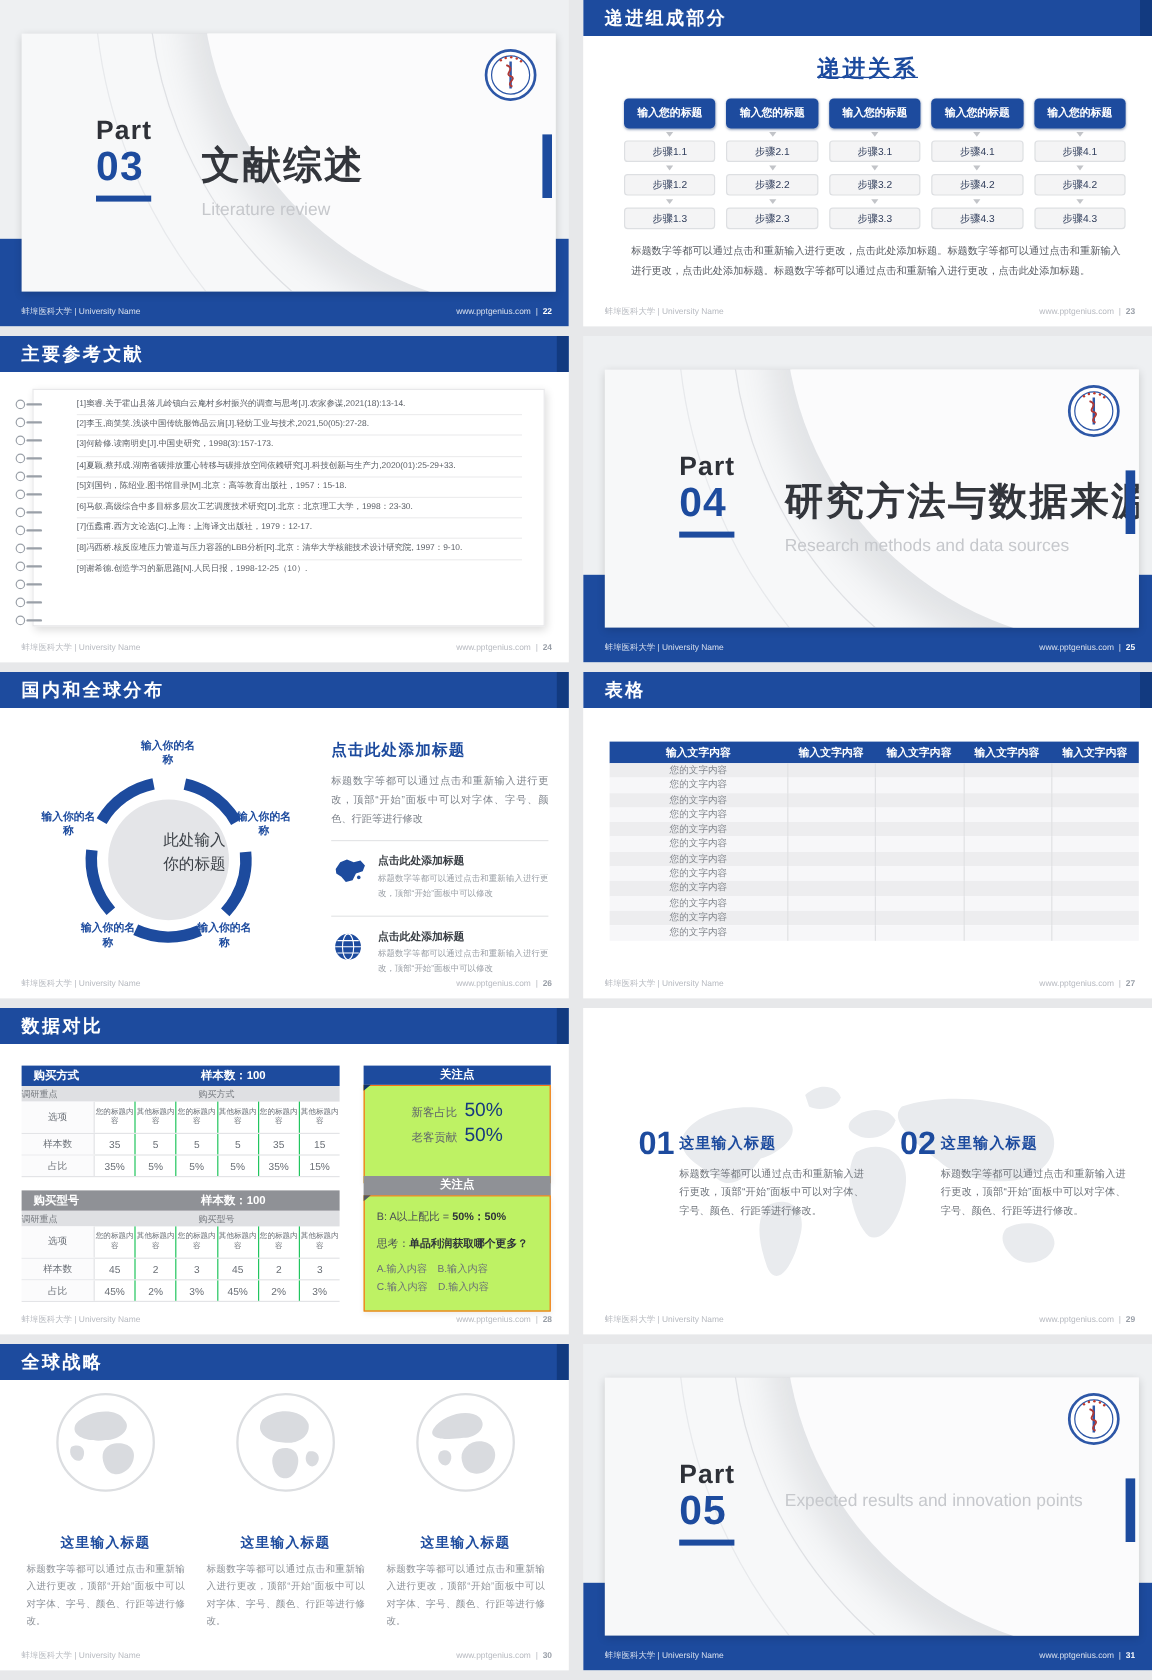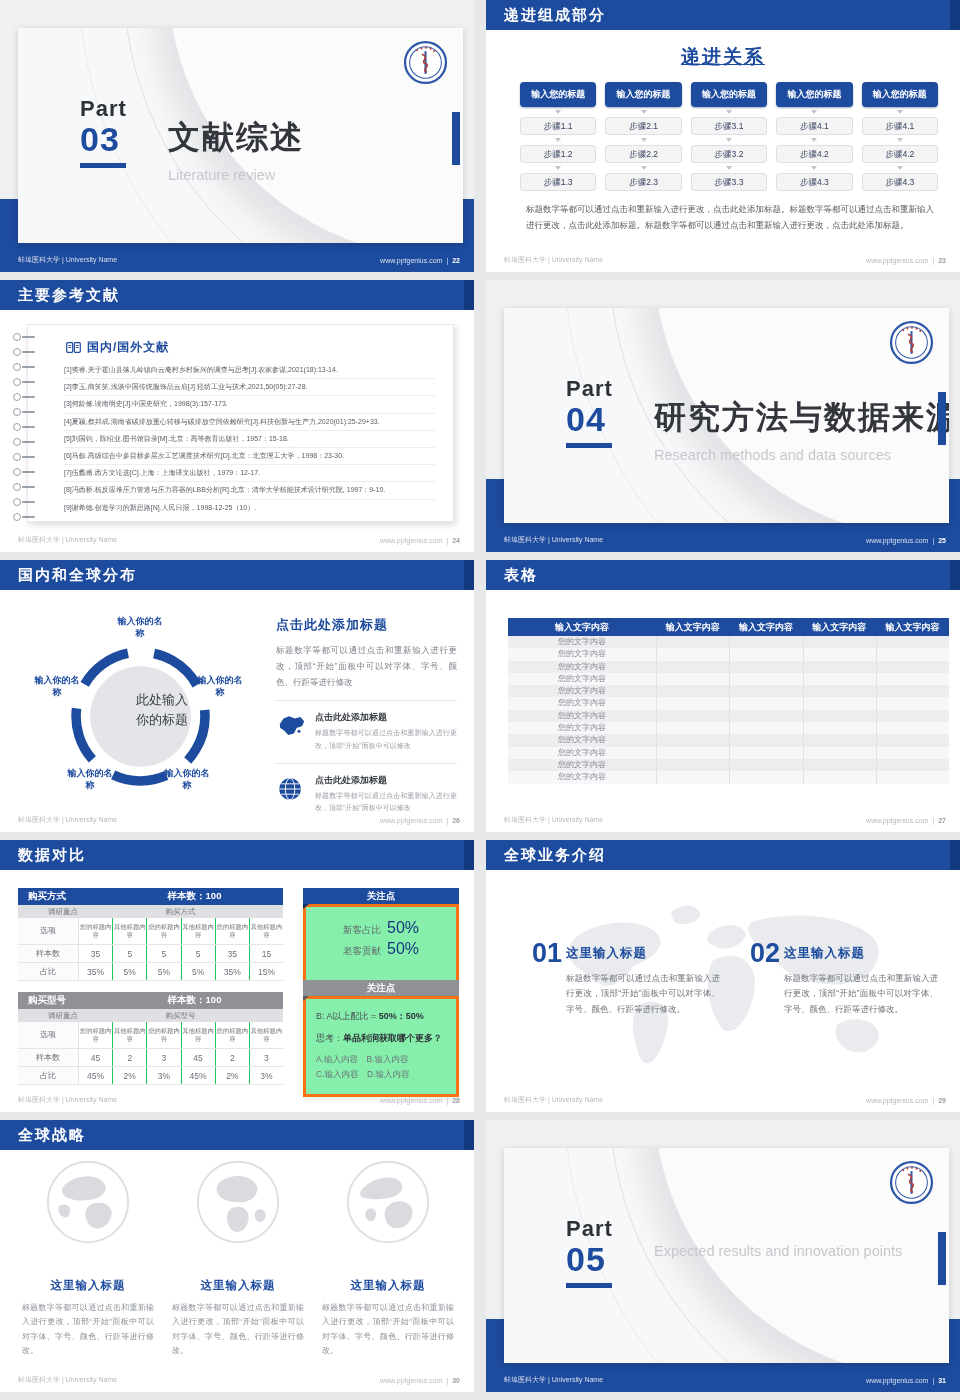--- a/index.html
+++ b/index.html
@@ -82,36 +82,36 @@
   .tc{flex:1;border-left:1px solid #e0e1e4;}
 
   
   .cmp-t{position:absolute;left:18px;width:265px;background:#fff;}
   .cmp-t .head{height:17px;display:flex;color:#fff;font-weight:bold;font-size:9.5px;}
   .cmp-t.blue .head{background:#1d4b9e;}
   .cmp-t.gray .head{background:#8f9196;}
   .head .h1{width:78px;padding-left:10px;display:flex;align-items:center;}
   .head .h2{flex:1;display:flex;align-items:center;justify-content:center;}
   .cmp-t .focus{height:13px;background:#dfe0e3;display:flex;color:#75797f;font-size:7.5px;}
-  .focus .fc1{width:60px;text-align:right;line-height:13px;}
+  .focus .fc1{width:60px;text-align:left;line-height:13px;}
   .focus .fc2{flex:1;text-align:center;line-height:13px;}
   .cmp-row{display:flex;border-bottom:1px solid #e3e4e7;}
   .cmp-row .lab{width:60px;display:flex;align-items:center;justify-content:center;color:#6b7077;font-size:8px;border-right:1px solid #e3e4e7;background:#fbfbfc;}
   .cmp-row .cell{flex:1;display:flex;align-items:center;justify-content:center;color:#6b7077;border-right:1px solid #22c55e;text-align:center;}
   .cmp-row .cell:last-child{border-right:none;}
   .opts{height:26px;font-size:6.3px;line-height:1.3;}
   .vals{height:17px;font-size:8.5px;}
   .t1{top:48px;}.t2{top:152px;}
   .pnl{position:absolute;left:303px;width:156px;}
   .pnl .rib{height:16px;color:#fff;text-align:center;font-size:9.5px;font-weight:bold;line-height:16px;position:relative;}
   .pnl.blue .rib{background:#1d4b9e;}
   .pnl.gray .rib{background:#8f9196;}
   .pnl.blue .rib::before{content:'';position:absolute;left:0;top:16px;border-top:5px solid #0f3268;border-right:6px solid transparent;}
   .pnl.gray .rib::before{content:'';position:absolute;left:0;top:16px;border-top:5px solid #55585e;border-right:6px solid transparent;}
-  .pnl .pbody{background:#86efac;border:3px solid #f97316;box-shadow:0 2px 5px rgba(0,0,0,.08);}
+  .pnl .pbody{background:#bef264;border:1px solid #f97316;box-shadow:0 2px 5px rgba(0,0,0,.08);}
   .p1{top:48px;}
   .p1 .pbody{height:68px;padding-top:12px;}
   .kv{display:flex;align-items:baseline;justify-content:center;gap:6px;}
   .kv .k{font-size:9.5px;color:#60656c;}
   .kv .v{font-size:16px;font-weight:normal;color:#16397f;}
   .kv + .kv{margin-top:3px;}
   .p2{top:140px;}
   .p2 .pbody{height:84px;padding:11px 10px 0 10px;}
   .p2l{font-size:9px;color:#4a4e55;}
   .p2l b{color:#2f333a;}
@@ -242,28 +242,20 @@
         </span>
     </footer>
   </section>
 
   <section class="slide">
     <header class="bar">
       <span class="bar-title">主要参考文献</span>
       <span class="bar-cap"></span>
     </header>
     <div class="ref-panel">
-      <div class="ref-header">
-        <svg width="15" height="11" viewBox="0 0 15 11">
-          <rect x="0.7" y="0.7" width="6" height="9.6" rx="1" fill="none" stroke="#1d4b9e" stroke-width="1.2"></rect>
-          <rect x="8.3" y="0.7" width="6" height="9.6" rx="1" fill="none" stroke="#1d4b9e" stroke-width="1.2"></rect>
-          <path d="M2.3 3.5 h2.8 M2.3 5.5 h2.8 M9.9 3.5 h2.8 M9.9 5.5 h2.8" stroke="#1d4b9e" stroke-width="0.9"></path>
-        </svg>
-        <span>国内/国外文献</span>
-      </div>
       <ul class="ref-list">
         <li class="ref-item">[1]窦睿.关于霍山县落儿岭镇白云庵村乡村振兴的调查与思考[J].农家参谋,2021(18):13-14.</li>
         <li class="ref-item">[2]李玉,商笑笑.浅谈中国传统服饰品云肩[J].轻纺工业与技术,2021,50(05):27-28.</li>
         <li class="ref-item">[3]何龄修.读南明史[J].中国史研究，1998(3):157-173.</li>
         <li class="ref-item">[4]夏颖,蔡邦成.湖南省碳排放重心转移与碳排放空间依赖研究[J].科技创新与生产力,2020(01):25-29+33.</li>
         <li class="ref-item">[5]刘国钧，陈绍业.图书馆目录[M].北京：高等教育出版社，1957：15-18.</li>
         <li class="ref-item">[6]马叙.高级综合中多目标多层次工艺调度技术研究[D].北京：北京理工大学，1998：23-30.</li>
         <li class="ref-item">[7]伍蠡甫.西方文论选[C].上海：上海译文出版社，1979：12-17.</li>
         <li class="ref-item">[8]冯西桥.核反应堆压力管道与压力容器的LBB分析[R].北京：清华大学核能技术设计研究院, 1997：9-10.</li>
         <li class="ref-item">[9]谢希德.创造学习的新思路[N].人民日报，1998-12-25（10）.</li>
@@ -602,24 +594,20 @@
       <span>蚌埠医科大学 | University Name</span>
       <span class="f-right">
           <span>www.pptgenius.com</span>
           <span>|</span>
           <span class="f-page">28</span>
         </span>
     </footer>
   </section>
 
   <section class="slide">
-    <header class="bar">
-      <span class="bar-title">全球业务介绍</span>
-      <span class="bar-cap"></span>
-    </header>
     <svg class="worldmap" viewBox="0 0 380 200">
       <g fill="#e9ebee">
         <path d="M45,55 C60,32 112,28 127,45 C137,55 122,70 105,75 C95,90 80,102 68,88 C55,80 37,70 45,55 Z"></path>
         <path d="M110,112 C127,103 142,114 136,136 C130,162 117,177 110,160 C103,140 101,123 110,112 Z"></path>
         <path d="M140,25 C150,15 165,17 168,27 C165,36 150,38 143,34 Z"></path>
         <path d="M176,45 C186,34 206,34 211,45 C208,56 194,61 184,58 C177,55 171,52 176,45 Z"></path>
         <path d="M180,70 C200,59 222,70 219,96 C216,122 201,142 190,136 C177,125 169,85 180,70 Z"></path>
         <path d="M216,34 C252,22 312,28 332,50 C342,66 331,86 310,91 C289,96 259,91 244,76 C229,65 204,45 216,34 Z"></path>
         <path d="M298,130 C314,121 336,127 336,142 C334,156 315,161 304,153 C296,146 292,137 298,130 Z"></path>
       </g>

